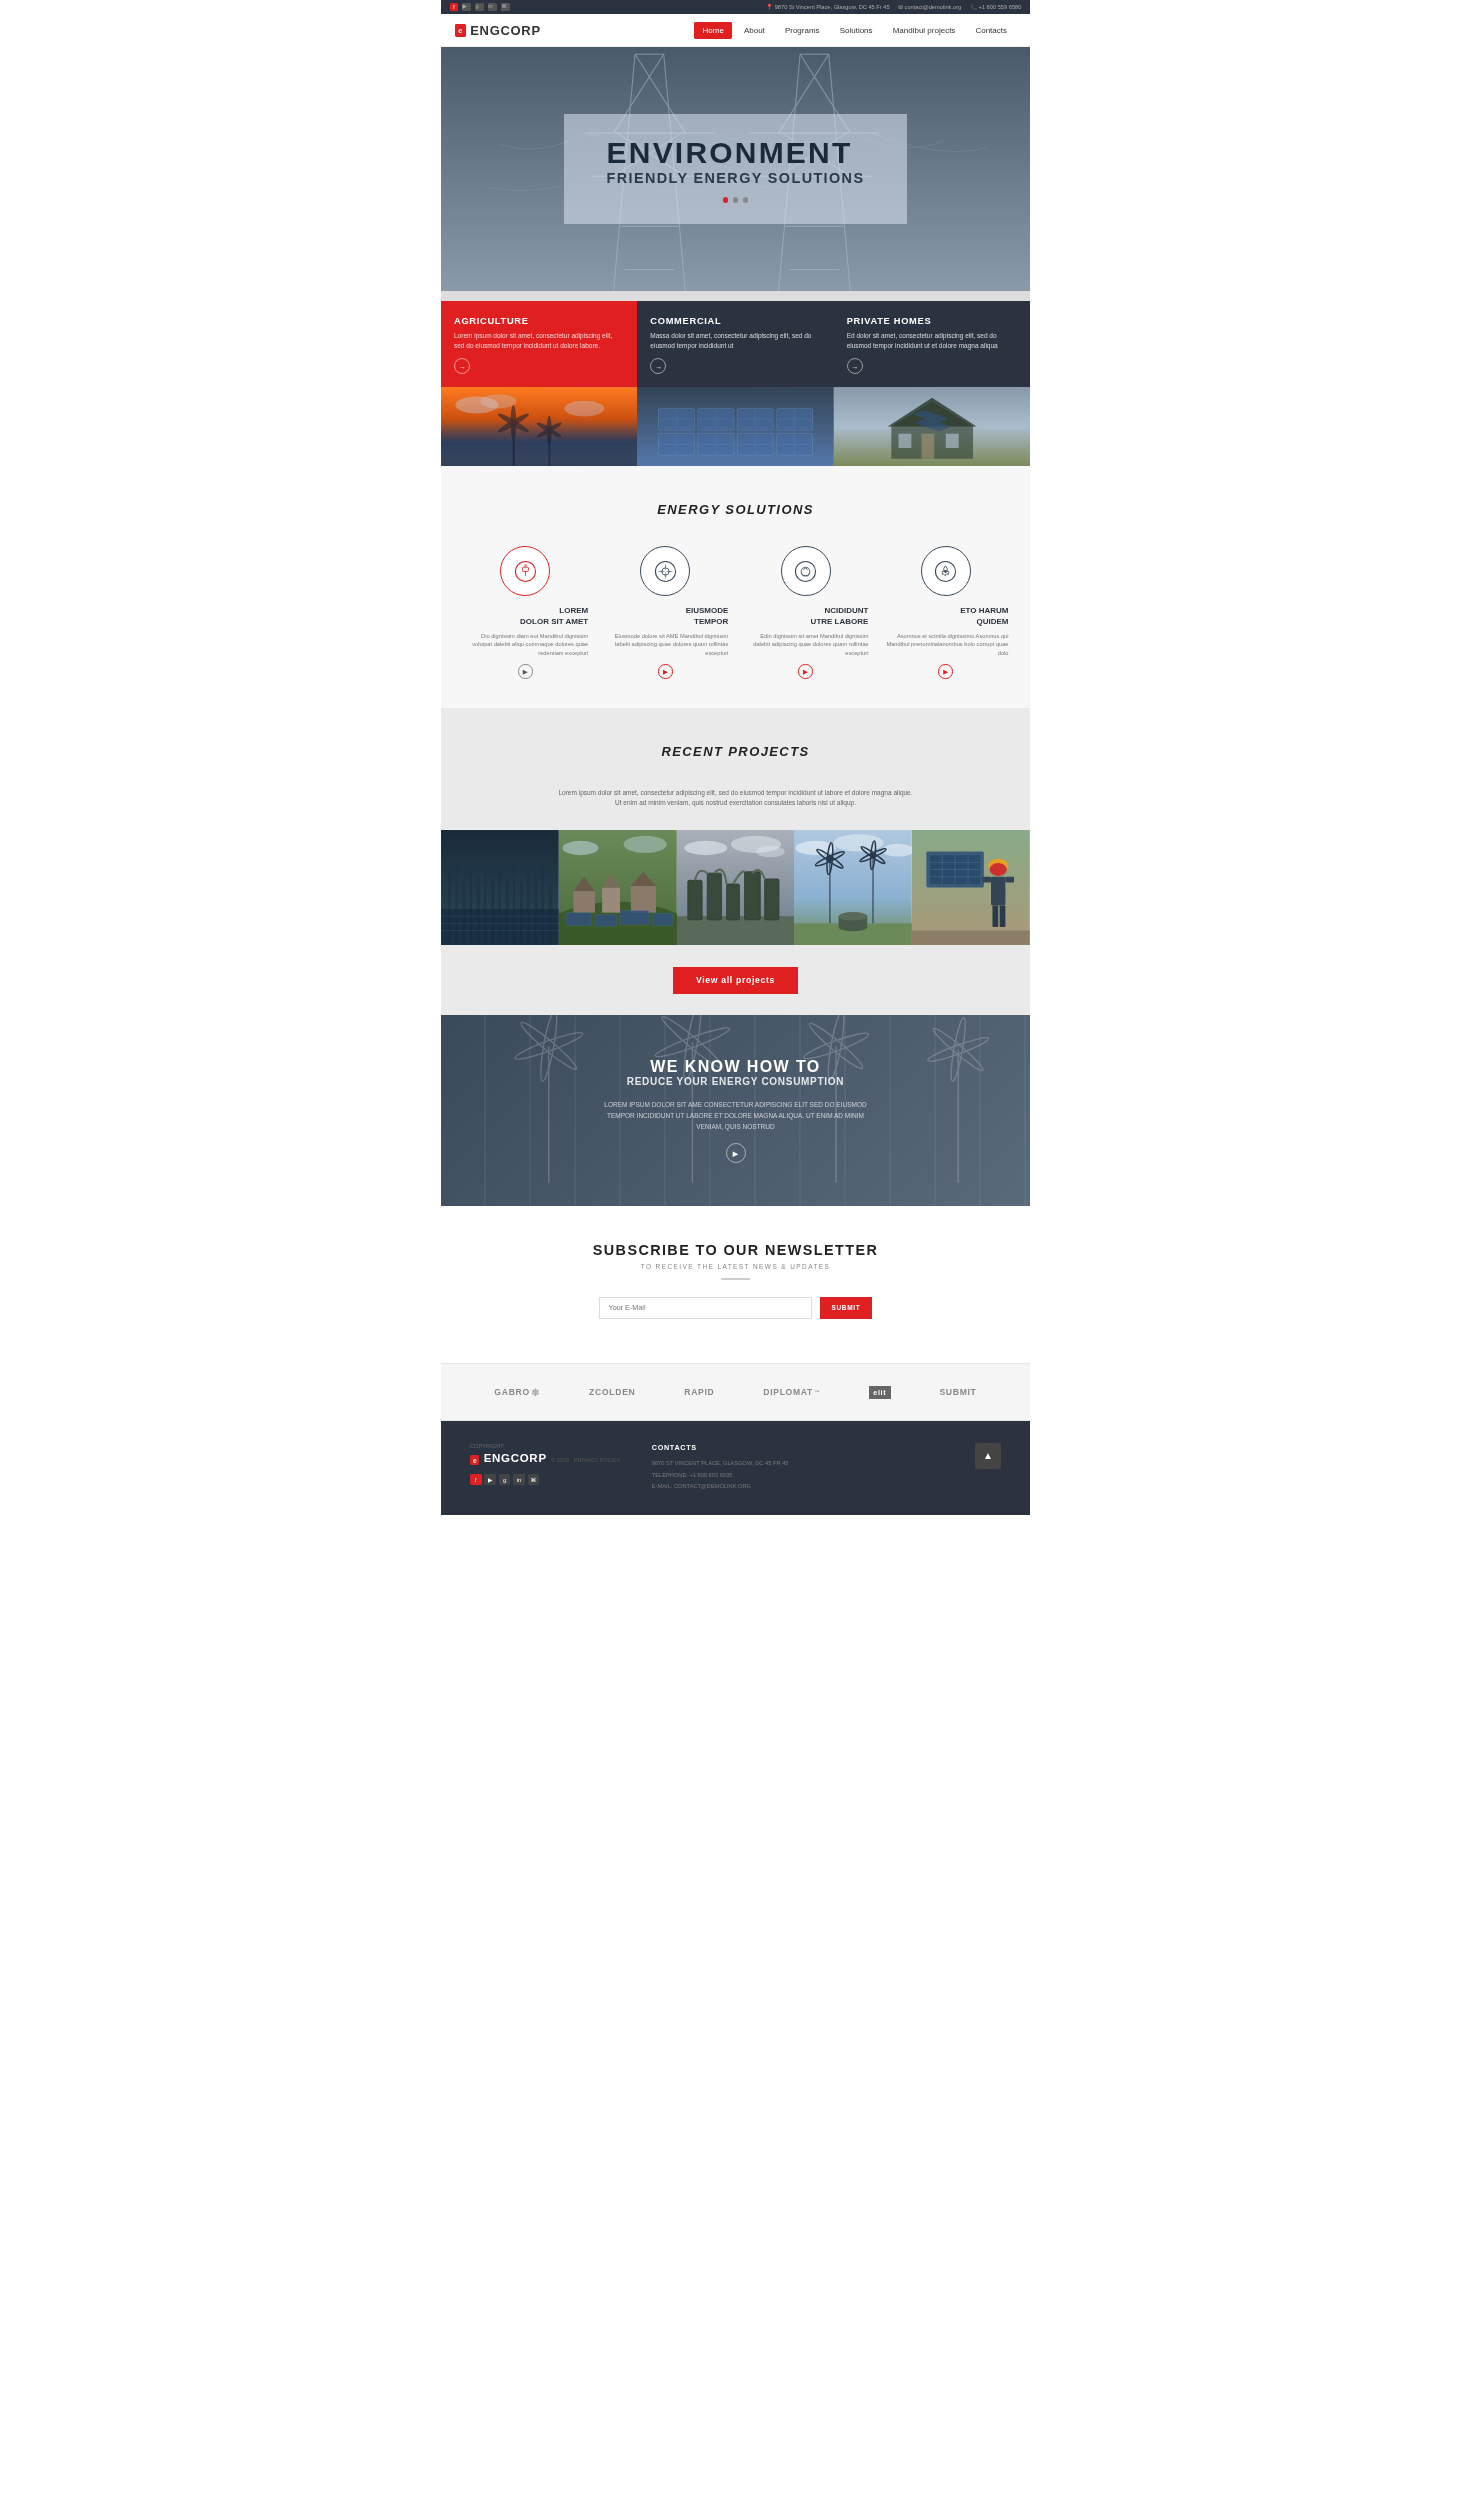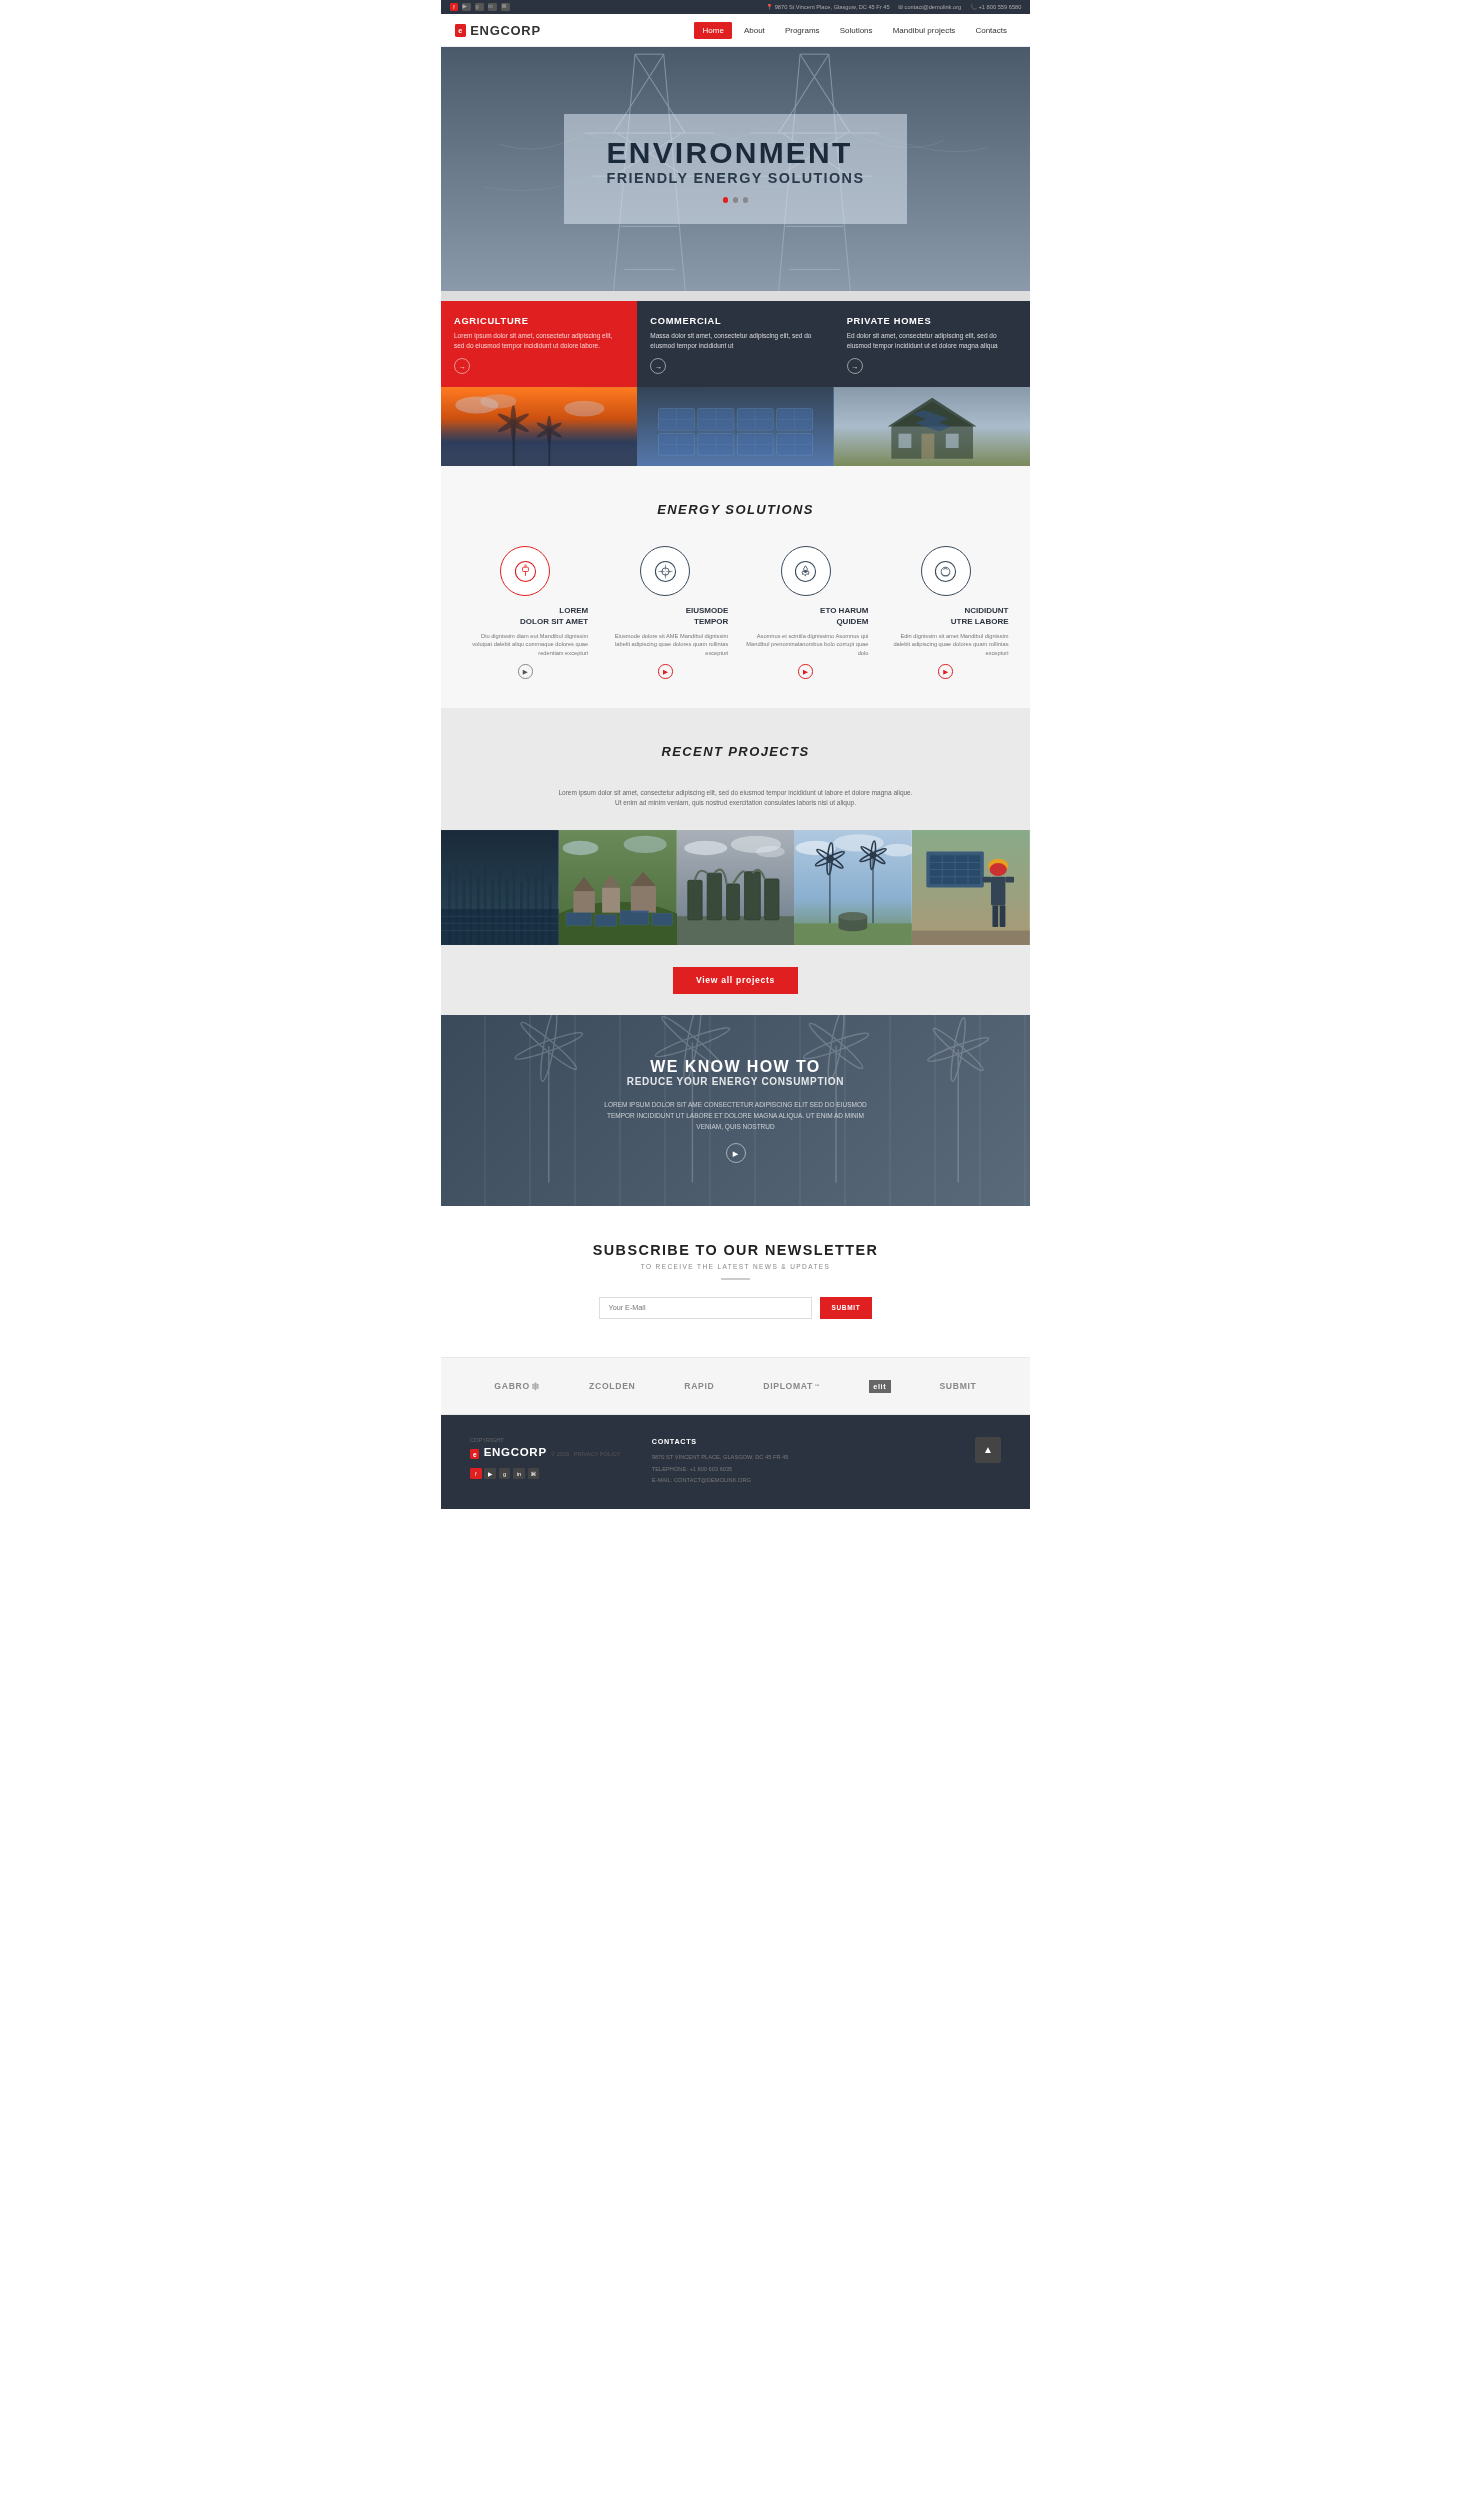--- a/index.html
+++ b/index.html
@@ -353,21 +353,21 @@
       text-transform: uppercase;
       letter-spacing: 1.4px;
       margin-bottom: 2.9px;
     }
     .newsletter-divider {
       width: 29px; height: 1.4px; background: #ccc; margin: 8.6px auto 17px;
     }
     .newsletter-form {
       display: flex;
       max-width: 273px;
-      margin: 2px auto;
+      margin: 8px auto;
       gap: 8px;
     }
     .newsletter-input {
       flex: 1;
       border: 0.7px solid #ddd;
       padding: 5.7px 8.6px;
       font-size: 7.2px;
       color: #999;
       outline: none;
     }
@@ -716,40 +716,40 @@
       </div>
       <div class="energy-item-title">EIUSMODE<br>TEMPOR</div>
       <div class="energy-item-text">Eiusmode dolore sit AME Mandibul dignissim labelit adipiscing quae dolores quam rollintas excepturi</div>
       <div class="energy-item-arrow red">▶</div>
     </div>
 
     <div class="energy-item">
       <div class="energy-icon-wrap dark">
         <svg width="23" height="23" viewBox="0 0 32 32" fill="none">
           <circle cx="16" cy="16" r="14" stroke="#3a4a5a" stroke-width="1.5" fill="none"></circle>
-          <path d="M16 8 Q20 12 18 16 Q22 14 20 20 Q16 18 16 22 Q12 18 12 20 Q10 14 14 16 Q12 12 16 8Z" stroke="#3a4a5a" stroke-width="1.2" fill="none"></path>
-          <circle cx="16" cy="16" r="2" fill="#3a4a5a"></circle>
-        </svg>
-      </div>
-      <div class="energy-item-title">ETO HARUM<br>QUIDEM</div>
-      <div class="energy-item-text">Asomnus et scintila dignissimo Asomnus qui Mandibul prenominalanombus bolo corrupt quae dolo</div>
-      <div class="energy-item-arrow red">▶</div>
-    </div>
-
-    <div class="energy-item">
-      <div class="energy-icon-wrap dark">
-        <svg width="23" height="23" viewBox="0 0 32 32" fill="none">
-          <circle cx="16" cy="16" r="14" stroke="#3a4a5a" stroke-width="1.5" fill="none"></circle>
           <circle cx="16" cy="16" r="6" stroke="#3a4a5a" stroke-width="1.2" fill="none"></circle>
           <path d="M13 13 Q16 10 19 13" stroke="#3a4a5a" stroke-width="1.2" fill="none"></path>
           <path d="M10 19 Q13 24 16 22 Q19 24 22 19" stroke="#3a4a5a" stroke-width="1.2" fill="none"></path>
         </svg>
       </div>
       <div class="energy-item-title">NCIDIDUNT<br>UTRE LABORE</div>
       <div class="energy-item-text">Edin dignissim sit amet Mandibul dignissim dalebit adipiscing quae dolores quam rollintas excepturi</div>
+      <div class="energy-item-arrow red">▶</div>
+    </div>
+
+    <div class="energy-item">
+      <div class="energy-icon-wrap dark">
+        <svg width="23" height="23" viewBox="0 0 32 32" fill="none">
+          <circle cx="16" cy="16" r="14" stroke="#3a4a5a" stroke-width="1.5" fill="none"></circle>
+          <path d="M16 8 Q20 12 18 16 Q22 14 20 20 Q16 18 16 22 Q12 18 12 20 Q10 14 14 16 Q12 12 16 8Z" stroke="#3a4a5a" stroke-width="1.2" fill="none"></path>
+          <circle cx="16" cy="16" r="2" fill="#3a4a5a"></circle>
+        </svg>
+      </div>
+      <div class="energy-item-title">ETO HARUM<br>QUIDEM</div>
+      <div class="energy-item-text">Asomnus et scintila dignissimo Asomnus qui Mandibul prenominalanombus bolo corrupt quae dolo</div>
       <div class="energy-item-arrow red">▶</div>
     </div>
   </div>
 </div>
 
 <div class="recent-projects">
   <div class="recent-projects-header">
     <div class="section-title">RECENT PROJECTS</div>
     <p class="recent-projects-desc">Lorem ipsum dolor sit amet, consectetur adipiscing elit, sed do eiusmod tempor incididunt ut labore et dolore magna alique. Ut enim ad minim veniam, quis nostrud exercitation consulates laboris nisi ut aliqup.</p>
   </div>

